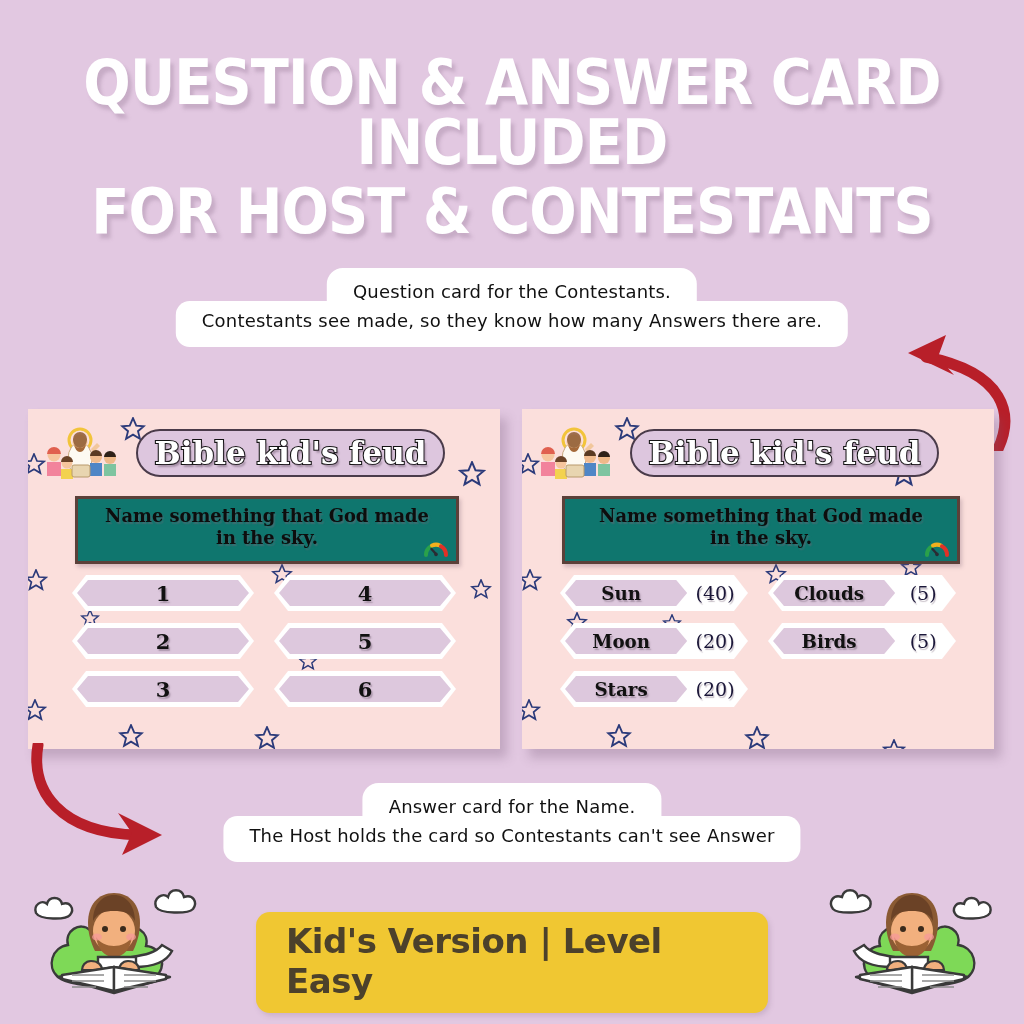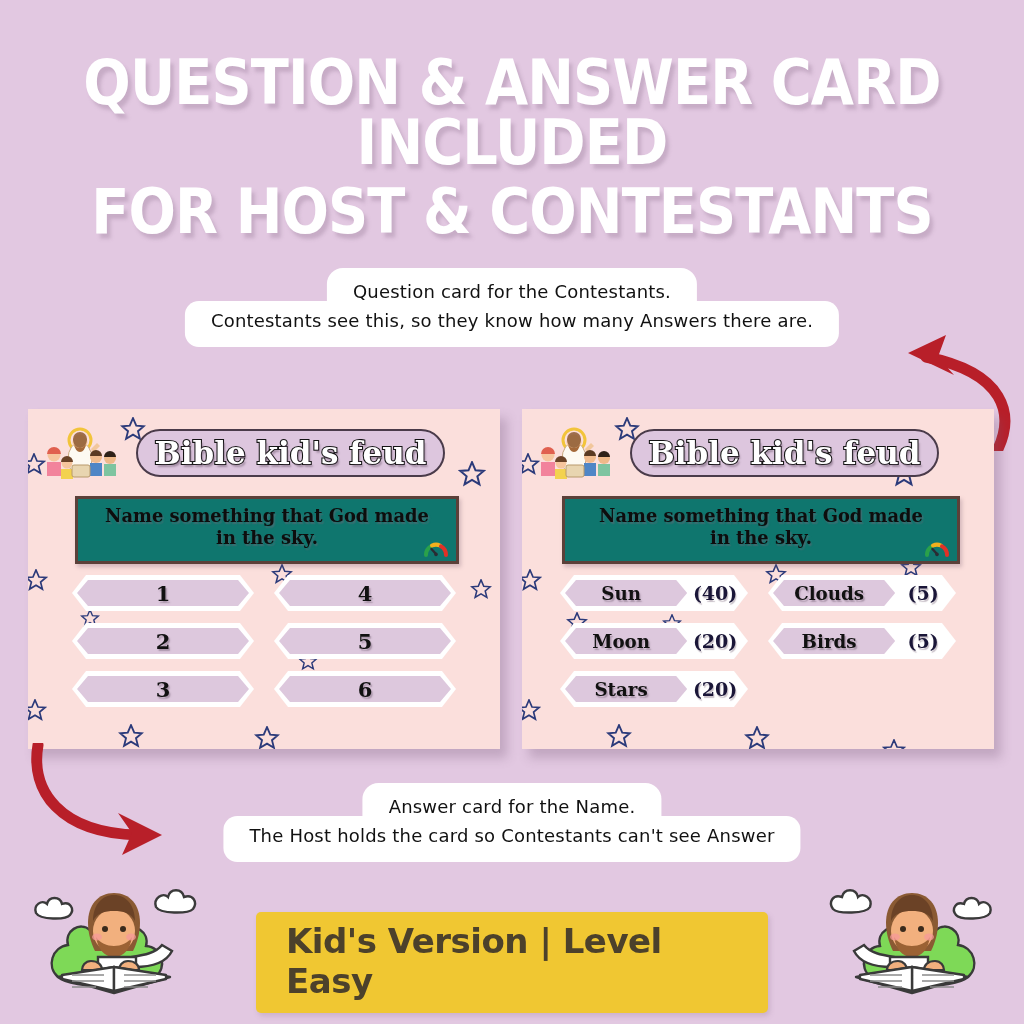--- a/index.html
+++ b/index.html
@@ -108,33 +108,33 @@
   .slot .aname{
     position:absolute;left:0;top:0;width:65%;height:100%;
     display:flex;align-items:center;justify-content:center;
     font-family:"DejaVu Serif","Liberation Serif",serif;font-weight:bold;font-size:19px;color:#111;
     text-shadow:1.5px 2px 1.5px rgba(120,100,120,.5);
     transform:scaleX(0.96);transform-origin:center;
   }
   .slot .ascore{
     position:absolute;left:65%;top:0;right:0;height:100%;
     display:flex;align-items:center;justify-content:center;
-    font-family:"DejaVu Serif","Liberation Serif",serif;font-weight:bold;font-size:19px;color:#1a1638;
+    font-family:"DejaVu Serif","Liberation Serif",serif;font-weight:normal;font-size:19px;color:#1a1638;
     text-shadow:1px 1.5px 1px rgba(120,100,120,.4);
   }
 
   
   .arrow{position:absolute;pointer-events:none;}
   #arrow-top{left:880px;top:316px;width:150px;height:128px;}
   #arrow-bottom{left:16px;top:736px;width:180px;height:120px;}
 
   
   .badge{
     position:absolute;left:50%;transform:translateX(-50%);top:905px;
-    background:#f0c732;border-radius:5px;
+    background:#f0c732;border-radius:14px;
     padding:9px 30px 12px;
     box-shadow:2px 3px 5px rgba(140,110,140,.25);
   }
   .badge .btxt{
     font-family:"DejaVu Sans","Liberation Sans",sans-serif;
     font-weight:bold;font-size:34px;color:#4c412b;letter-spacing:-.5px;
   }
   .illus{position:absolute;top:858px;width:200px;height:148px;}
   #illus-left{left:28px;}
   #illus-right{left:798px;}
@@ -144,21 +144,21 @@
 
 <div class="stage">
 
   <div class="heading">
     <span class="l1">QUESTION &amp; ANSWER CARD INCLUDED</span>
     <span class="l2">FOR HOST &amp; CONTESTANTS</span>
   </div>
 
   <div class="callout" id="callout-top">
     <div class="ln ln1">Question card for the Contestants.</div>
-    <div class="ln ln2">Contestants see this, so they know how many Answers there are.</div>
+    <div class="ln ln2">Contestants see made, so they know how many Answers there are.</div>
   </div>
 
   <div class="arrow" id="arrow-top">
     <svg width="150" height="128" viewBox="0 0 150 128">
       <path d="M118 126 C134 92 126 50 46 34" fill="none" stroke="#b81f29" stroke-width="11" stroke-linecap="round"></path>
       <path d="M28 30 L66 12 L58 34 L74 52 Z" fill="#b81f29"></path>
     </svg>
   </div>
 
   <div class="card" id="card-left">

